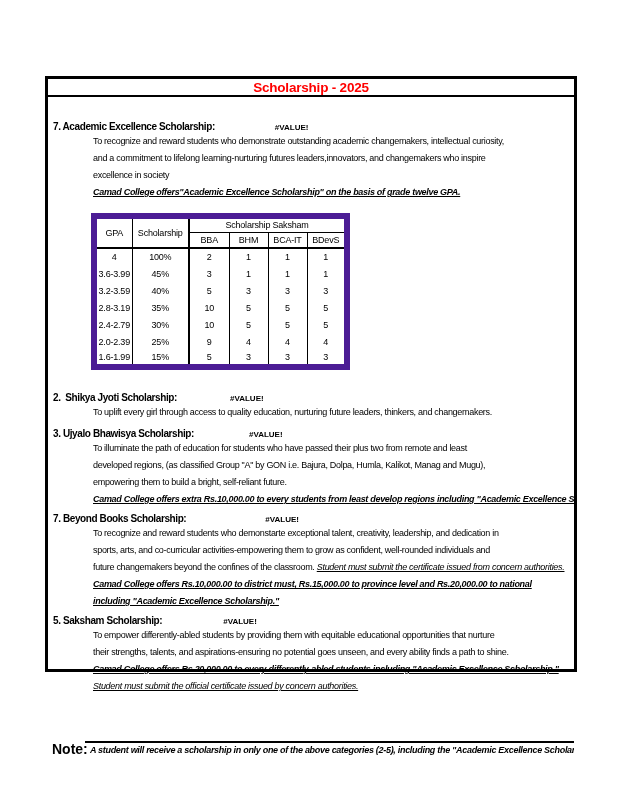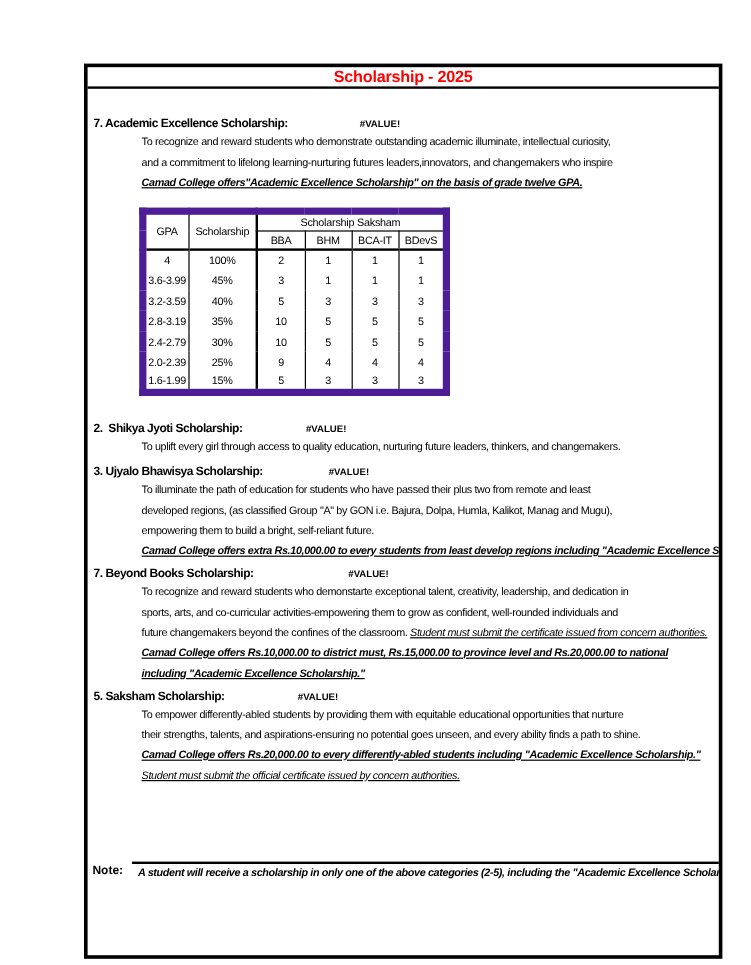--- a/index.html
+++ b/index.html
@@ -4,25 +4,24 @@
 <style>
   * { box-sizing: border-box; margin: 0; padding: 0; }
   html, body { background: #ffffff; }
   body {
     width: 626px; height: 804px;
     position: relative;
     font-family: "Liberation Sans", sans-serif;
     color: #000000;
   }
   .doc {
-    position: absolute; left: 45px; top: 53px;
-    width: 532px; height: 746px;
+    position: absolute; left: 45px; top: 76px;
+    width: 532px; height: 596px;
     border: 3px solid #000000;
     background: #ffffff;
-    margin-left: 25px;
   }
   .title-bar {
     height: 18px;
     border-bottom: 2px solid #000000;
     text-align: center;
     line-height: 15px;
   }
   .title-bar span {
     font-size: 13.5px; font-weight: bold;
     letter-spacing: -0.2px;
@@ -72,21 +71,21 @@
   }
   .c0 { width: 38px; } .c1 { width: 57px; }
   .c2 { width: 40px; } .c3 { width: 39px; }
   .c4 { width: 39px; } .c5 { width: 40px; }
   .note-row {
     height: 18px;
     display: flex;
   }
   .note-label {
     width: 37px; padding-left: 4px;
-    font-size: 10px; font-weight: bold;
+    font-size: 14px; font-weight: bold;
     line-height: 16px;
   }
   .note-text {
     flex: 1;
     border-top: 2px solid #000000;
     padding-left: 5px;
     font-size: 9px; font-weight: bold; font-style: italic;
     letter-spacing: -0.3px;
     line-height: 14px;
     white-space: pre;
@@ -96,22 +95,23 @@
 </head>
 <body>
 
 <div class="doc">
   <div class="title-bar">
     <span style="color: rgb(255, 0, 0);">Scholarship - 2025</span>
   </div>
   <div class="content" id="content">
       <div class="section s1">
         <div class="line heading-line"><span class="h-text">7. Academic Excellence Scholarship:</span><span class="value-error" style="margin-left: 20px;">#VALUE!</span></div>
-        <div class="line para-line"><span class="r-normal">To recognize and reward students who demonstrate outstanding academic illuminate, intellectual curiosity,</span></div>
+        <div class="line para-line"><span class="r-normal">To recognize and reward students who demonstrate outstanding academic changemakers, intellectual curiosity,</span></div>
         <div class="line para-line"><span class="r-normal">and a commitment to lifelong learning-nurturing futures leaders,innovators, and changemakers who inspire</span></div>
+        <div class="line para-line"><span class="r-normal">excellence in society</span></div>
         <div class="line para-line"><span class="r-biu">Camad College offers"Academic Excellence Scholarship" on the basis of grade twelve GPA.</span></div>
       </div>
       <table class="gpa">
         <thead>
           <tr>
             <th class="c0 hdr-sep" rowspan="2">GPA</th>
             <th class="c1 hdr-sep col-sch-b" rowspan="2">Scholarship</th>
             <th colspan="4">Scholarship Saksham</th>
           </tr>
           <tr>

